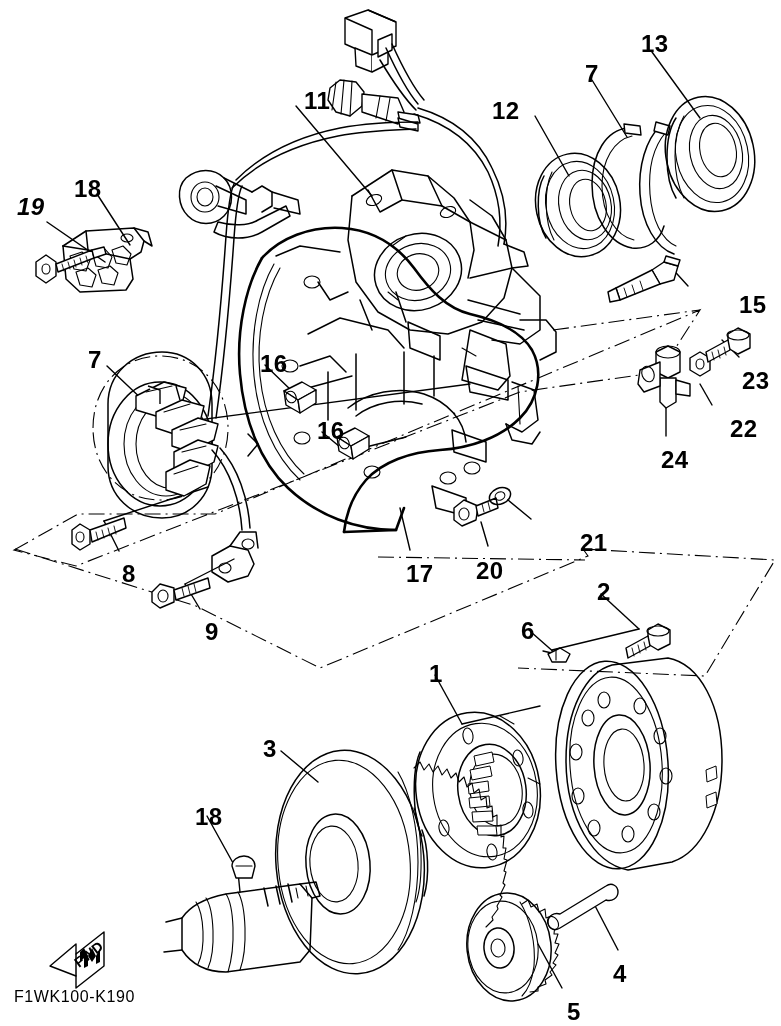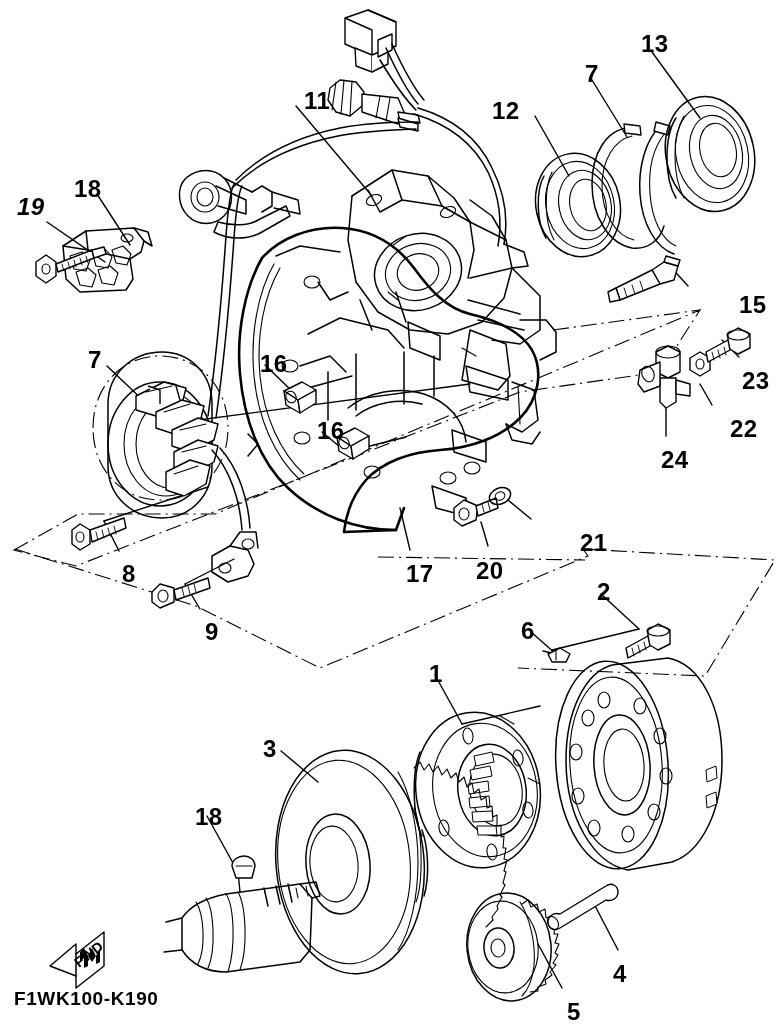--- a/index.html
+++ b/index.html
@@ -25,22 +25,22 @@
     line-height:1;
     letter-spacing:0.5px;
     white-space:nowrap;
     user-select:none;
   }
   #partnumber{
     position:absolute;
     left:14px;
     top:988px;
     font-family:"Liberation Sans", sans-serif;
-    font-size:19px;
-    font-weight:700;
+    font-size:16px;
+    font-weight:400;
     letter-spacing:0.6px;
     color:#000;
     white-space:nowrap;
   }
 </style>
 </head>
 <body>
 
 <div id="sheet">
 

